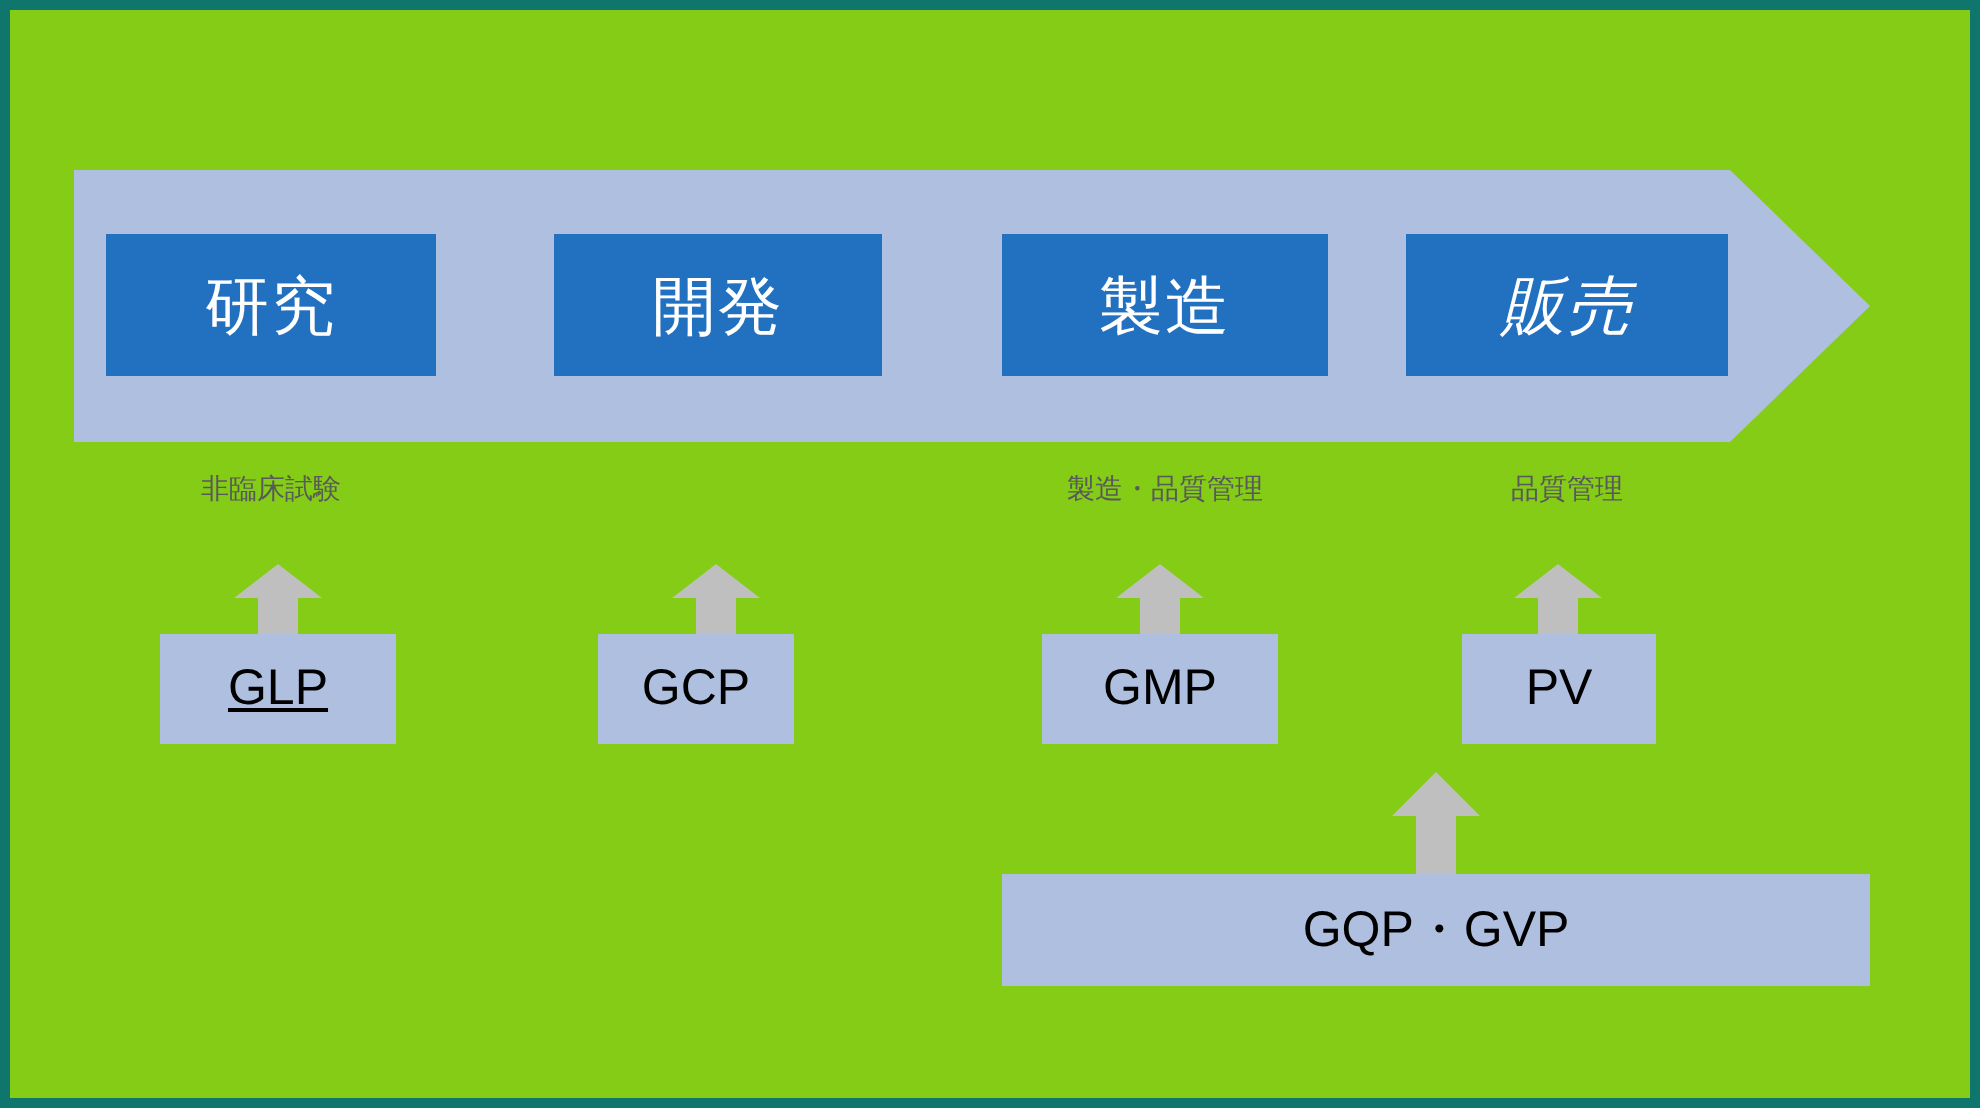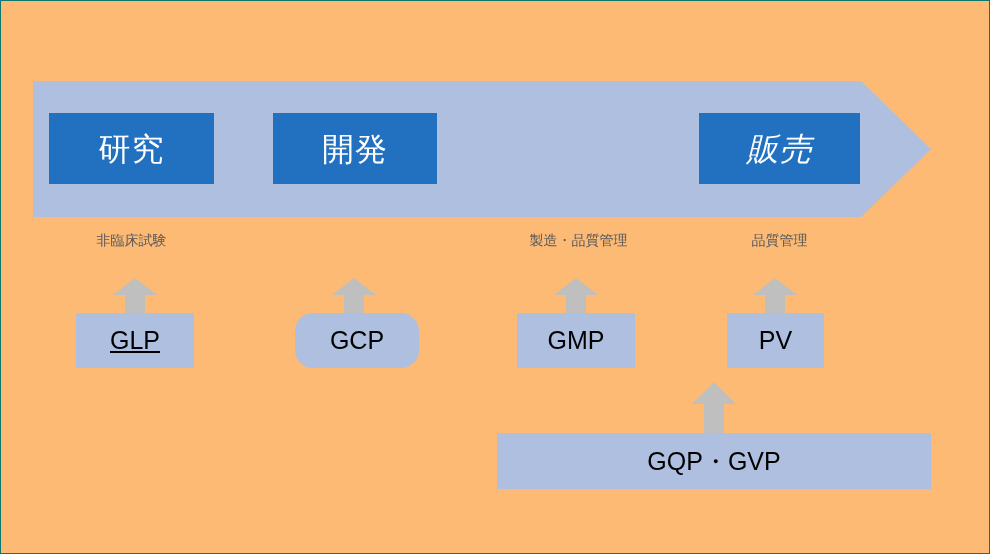--- a/index.html
+++ b/index.html
@@ -7,22 +7,22 @@
     padding: 0;
     background: #ffffff;
   }
   body {
     font-family: "Liberation Sans", "DejaVu Sans", sans-serif;
   }
   #canvas {
     position: relative;
     width: 990px;
     height: 554px;
-    background: #fdba74;
-    border: 1px solid #0f766e;
+    background: #84cc16;
+    border: 5px solid #0f766e;
     box-sizing: border-box;
     overflow: hidden;
   }
 
   
   .banner {
     position: absolute;
     left: 32px;
     top: 80px;
     width: 898px;
@@ -89,21 +89,21 @@
     display: flex;
     align-items: center;
     justify-content: center;
   }
   .reg-label {
     color: #000000;
     font-size: 25px;
     line-height: 1;
   }
   .reg-1 { left: 75px;  width: 118px; text-decoration: underline; }
-  .reg-2 { left: 294px; width: 124px; border-radius: 18px; }
+  .reg-2 { left: 294px; width: 98px; }
   .reg-3 { left: 516px; width: 118px; }
   .reg-4 { left: 726px; width: 97px; }
 
   
   .wide-bar {
     position: absolute;
     left: 496px;
     top: 432px;
     width: 434px;
     height: 56px;
@@ -127,20 +127,23 @@
     <svg viewBox="0 0 898 136" preserveAspectRatio="none" aria-hidden="true">
       <polygon points="0,0 828,0 898,68 828,136 0,136" fill="#aebfe0"></polygon>
     </svg>
   </div>
 
   <div class="stage-box stage-1">
     <span class="stage-label">研究</span>
   </div>
   <div class="stage-box stage-2">
     <span class="stage-label">開発</span>
+  </div>
+  <div class="stage-box stage-3">
+    <span class="stage-label">製造</span>
   </div>
   <div class="stage-box stage-4">
     <span class="stage-label">販売</span>
   </div>
 
   <div class="caption cap-1">非臨床試験</div>
   <div class="caption cap-3">製造・品質管理</div>
   <div class="caption cap-4">品質管理</div>
 
   <div class="up-arrow arr-1">

